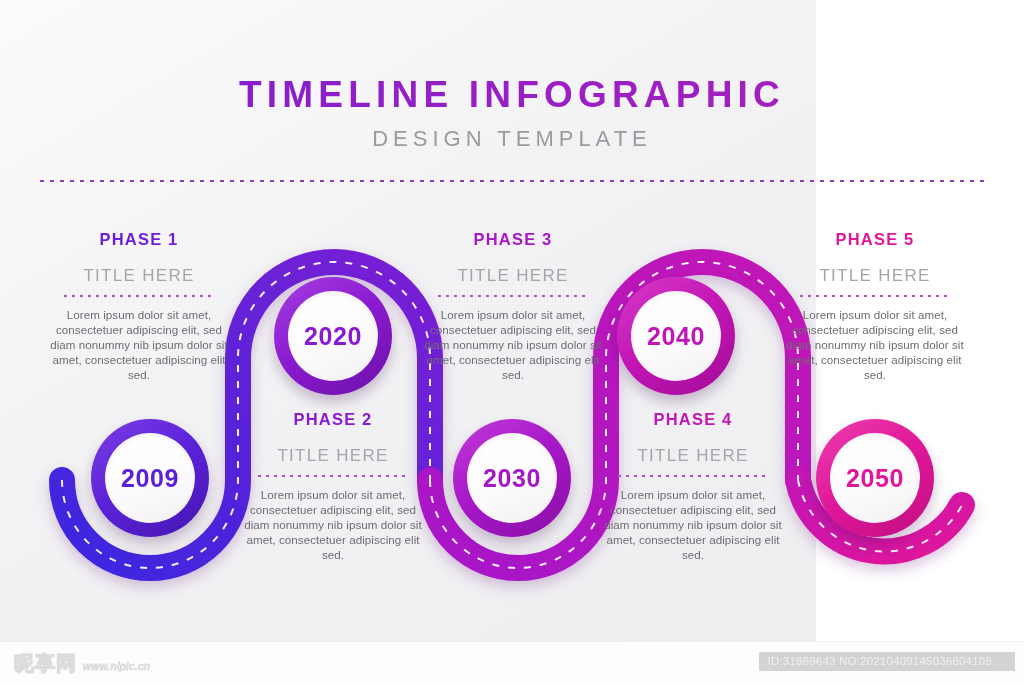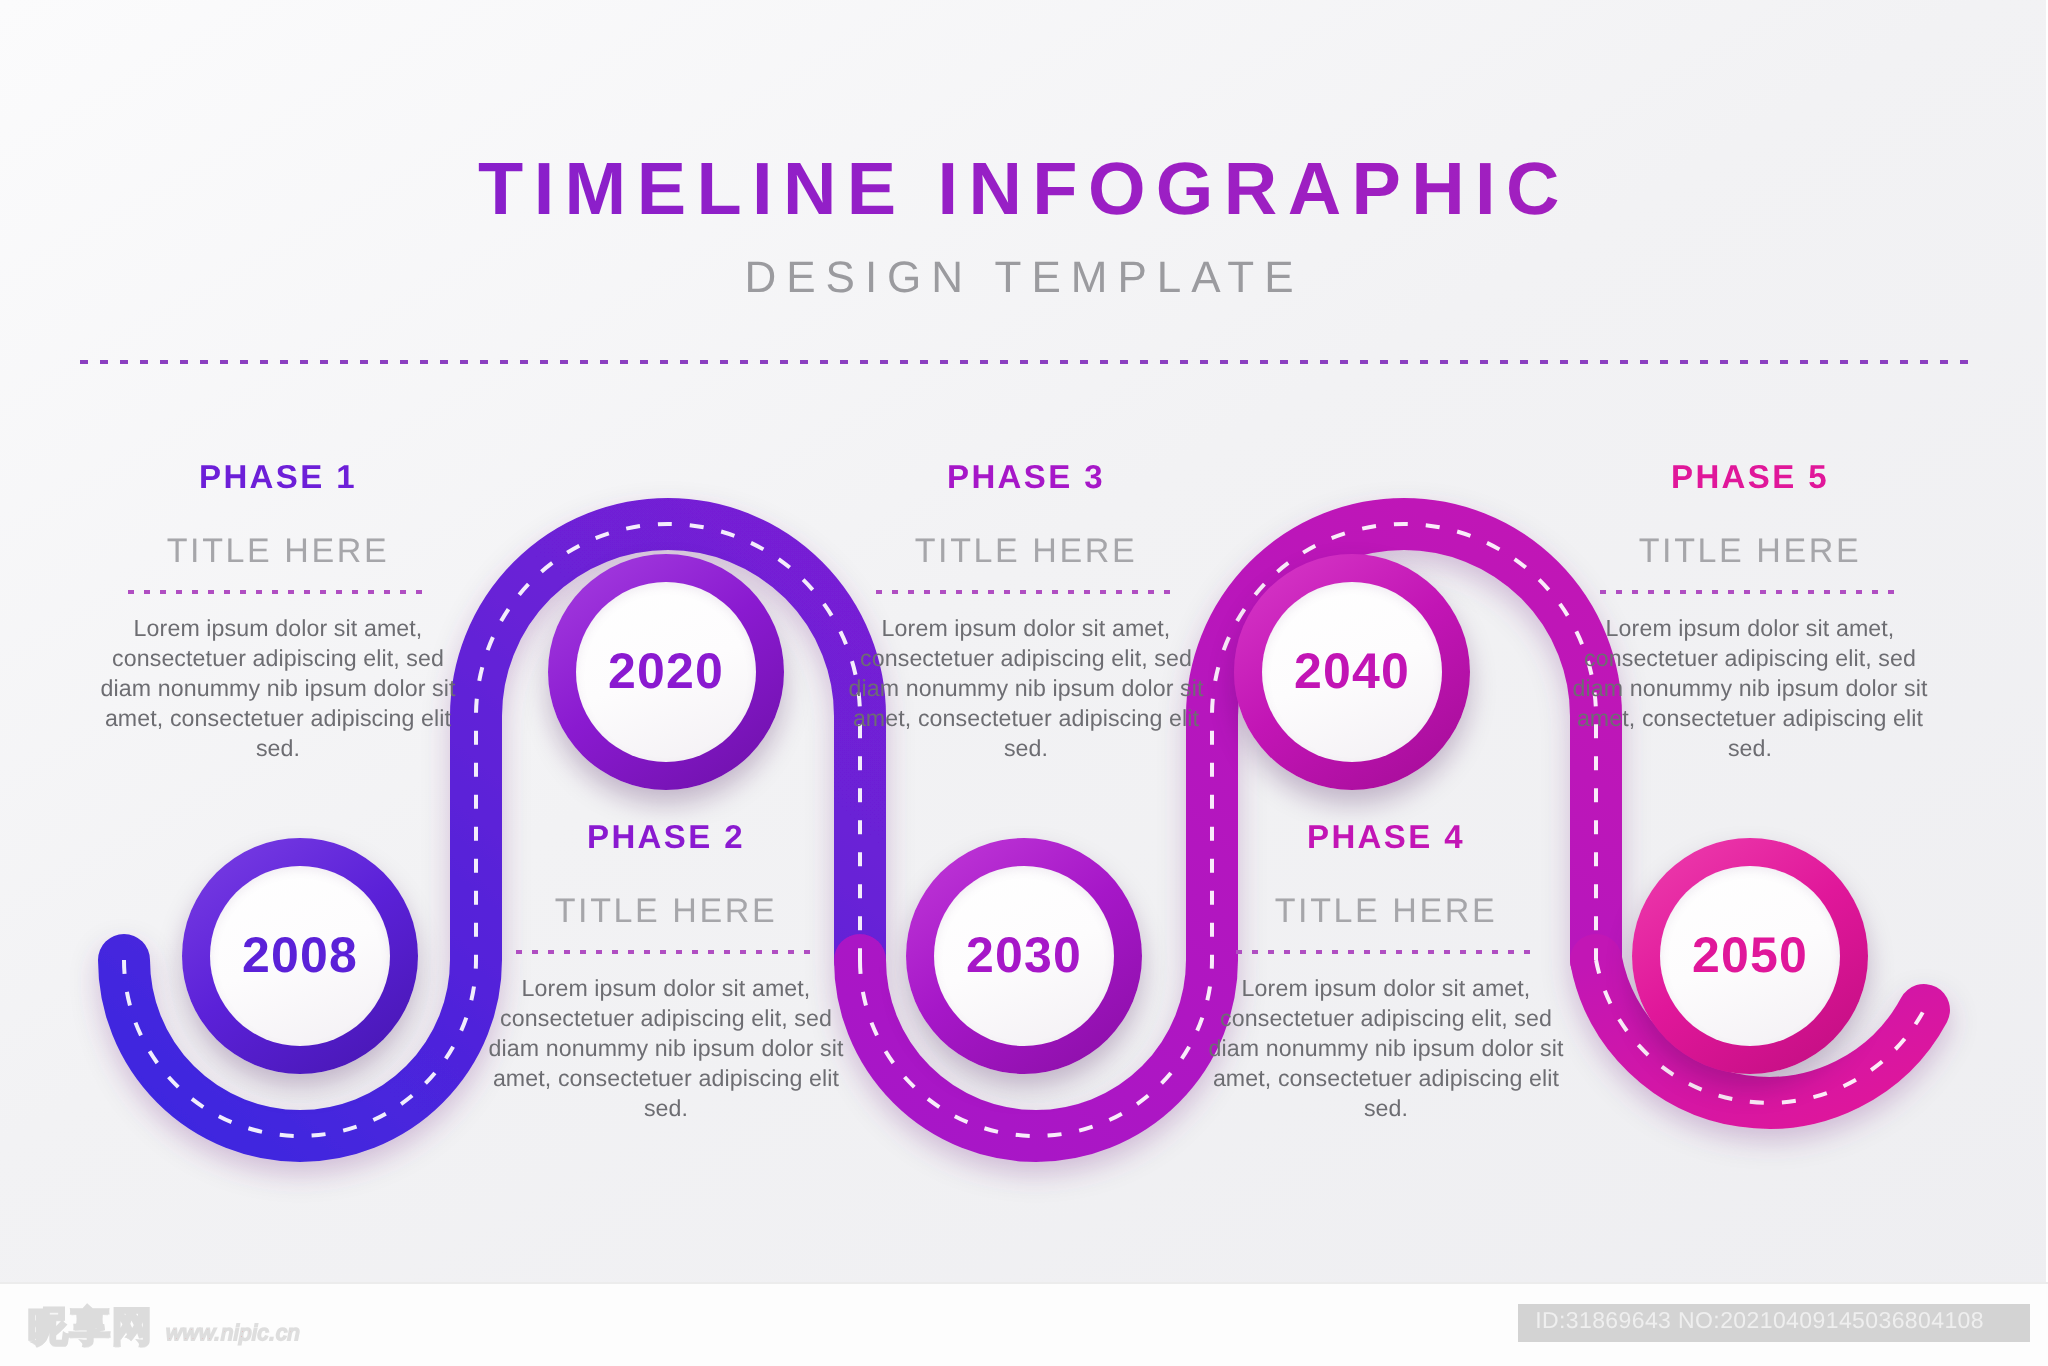--- a/index.html
+++ b/index.html
@@ -6,21 +6,21 @@
 
   html, body {
     width: 1024px;
     height: 683px;
     overflow: hidden;
     font-family: "Liberation Sans", sans-serif;
   }
 
   #canvas {
     position: relative;
-    width: 1023px;
+    width: 816px;
     height: 683px;
     background: linear-gradient(150deg, #fbfbfc 0%, #f2f2f4 45%, #eeeef1 100%);
   }
 
   
   #header {
     position: absolute;
     top: 76px;
     left: 0;
     width: 1024px;
@@ -260,21 +260,21 @@
   <div class="phase-block" style="left:786px; top:230px;">
     <div class="phase-name" style="color:#e0179a;">PHASE 5</div>
     <div class="phase-sub">TITLE HERE</div>
     <div class="phase-rule"></div>
     <div class="phase-body">Lorem ipsum dolor sit amet, consectetuer adipiscing elit, sed diam nonummy nib ipsum dolor sit amet, consectetuer adipiscing elit sed.</div>
   </div>
 
   <div class="year-marker" style="left:91px; top:419px;">
     <div class="year-ring" style="background:linear-gradient(145deg,#7b3fe4 0%,#5b21d8 48%,#4616b0 100%);"></div>
     <div class="year-disc">
-      <span class="year-label" style="color:#5b21d8;">2008</span>
+      <span class="year-label" style="color:#5b21d8;">2009</span>
     </div>
   </div>
 
   <div class="year-marker" style="left:274px; top:277px;">
     <div class="year-ring" style="background:linear-gradient(145deg,#a63fe0 0%,#8a1ad0 48%,#6d10a8 100%);"></div>
     <div class="year-disc">
       <span class="year-label" style="color:#8a1ad0;">2020</span>
     </div>
   </div>
 

